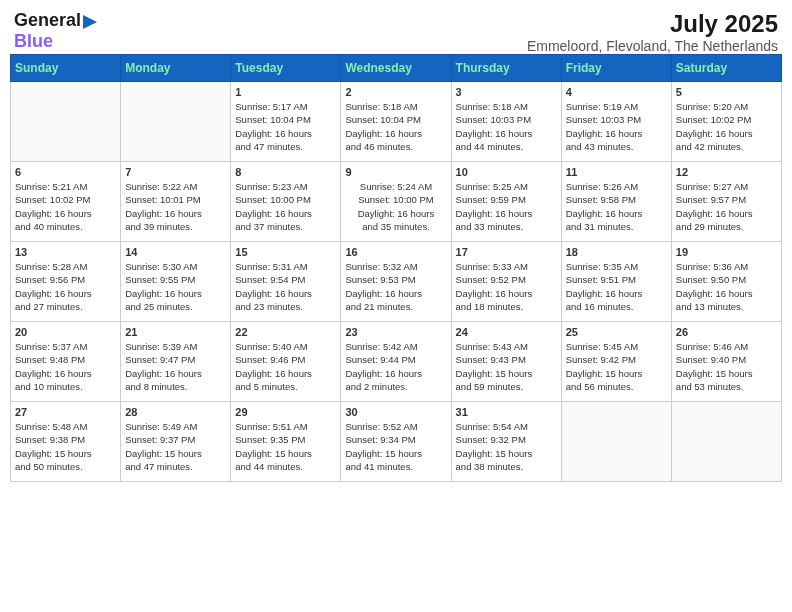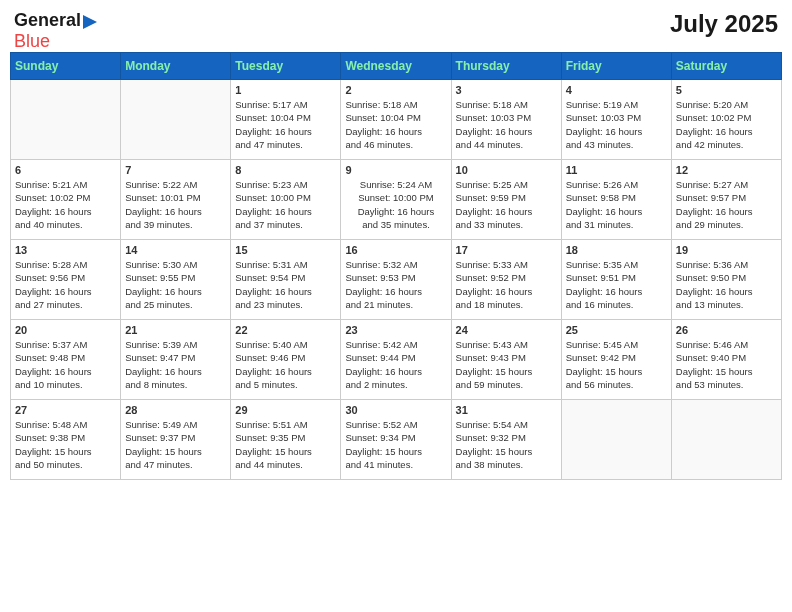--- a/index.html
+++ b/index.html
@@ -82,25 +82,26 @@
 
 <div class="header">
   <div class="logo">
     <div class="logo-line">
       <span style="font-size:18px;font-weight:bold;color:#1a1a1a;">General</span>
       <svg width="18" height="14" viewBox="0 0 18 14" style="margin-left:2px;margin-top:2px;">
         <polygon points="0,0 14,7 0,14" fill="#1565c0"></polygon>
       </svg>
     </div>
     <div>
-      <span style="font-size:18px;font-weight:normal;color:#ef4444;">Blue</span>
+      <span style="font-size:18px;font-weight:bold;color:#8b5cf6;">Blue</span>
     </div>
   </div>
   <div class="title-section">
     <div class="month-year">July 2025</div>
+    <div class="location">Emmeloord, Flevoland, The Netherlands</div>
   </div>
 </div>
 
 <table class="calendar">
   <thead>
     <tr>
     <th>Sunday</th>
         <th>Monday</th>
         <th>Tuesday</th>
         <th>Wednesday</th>

